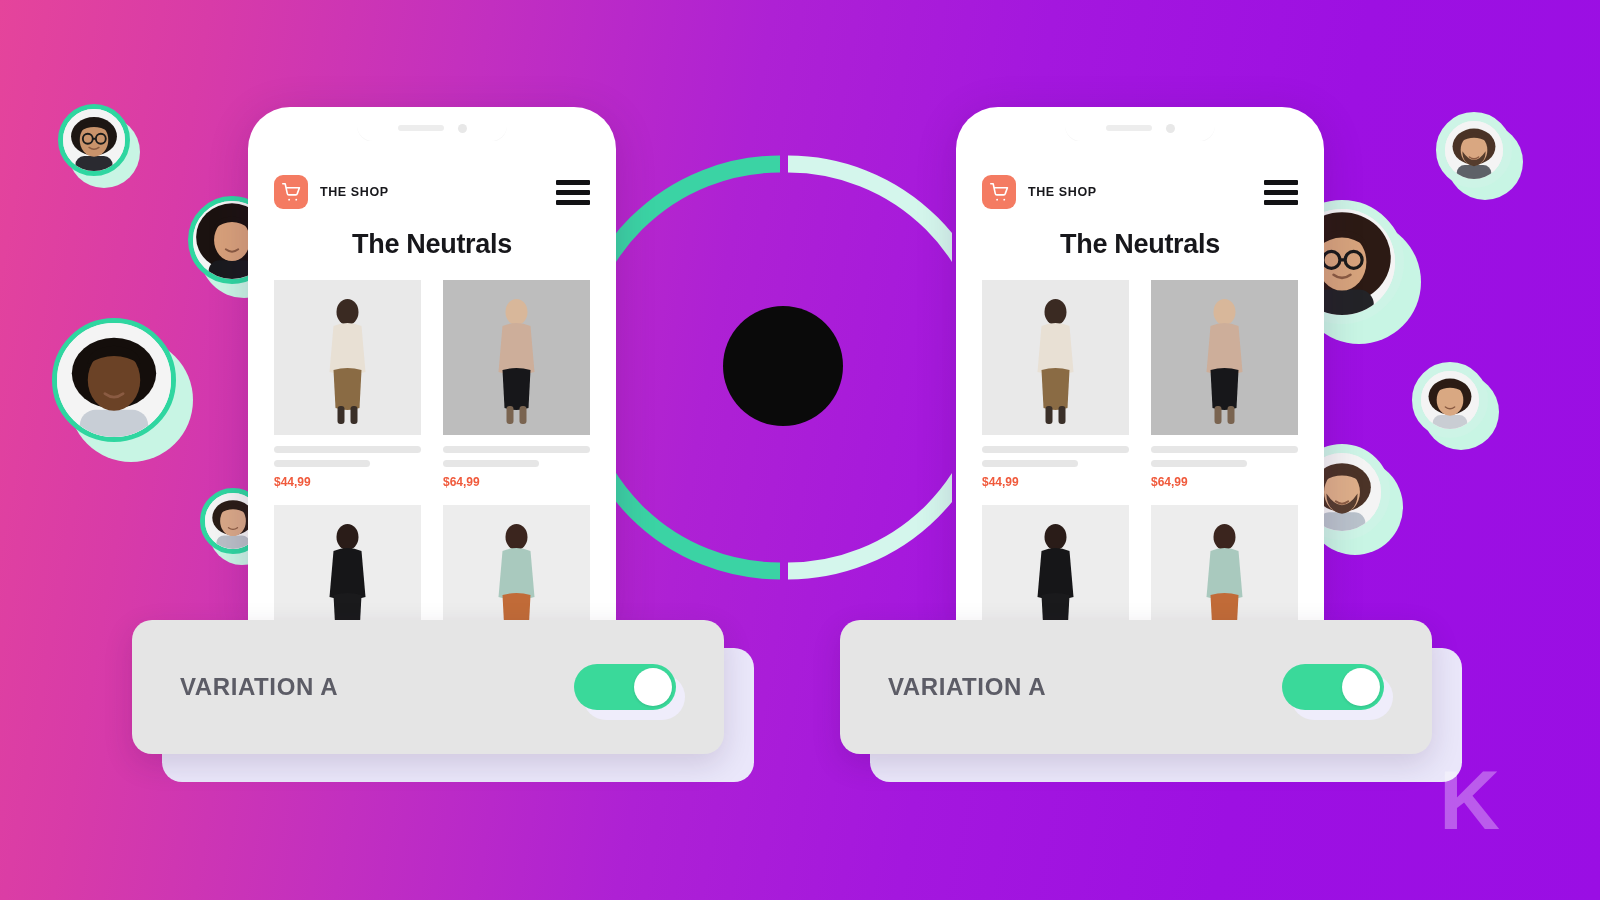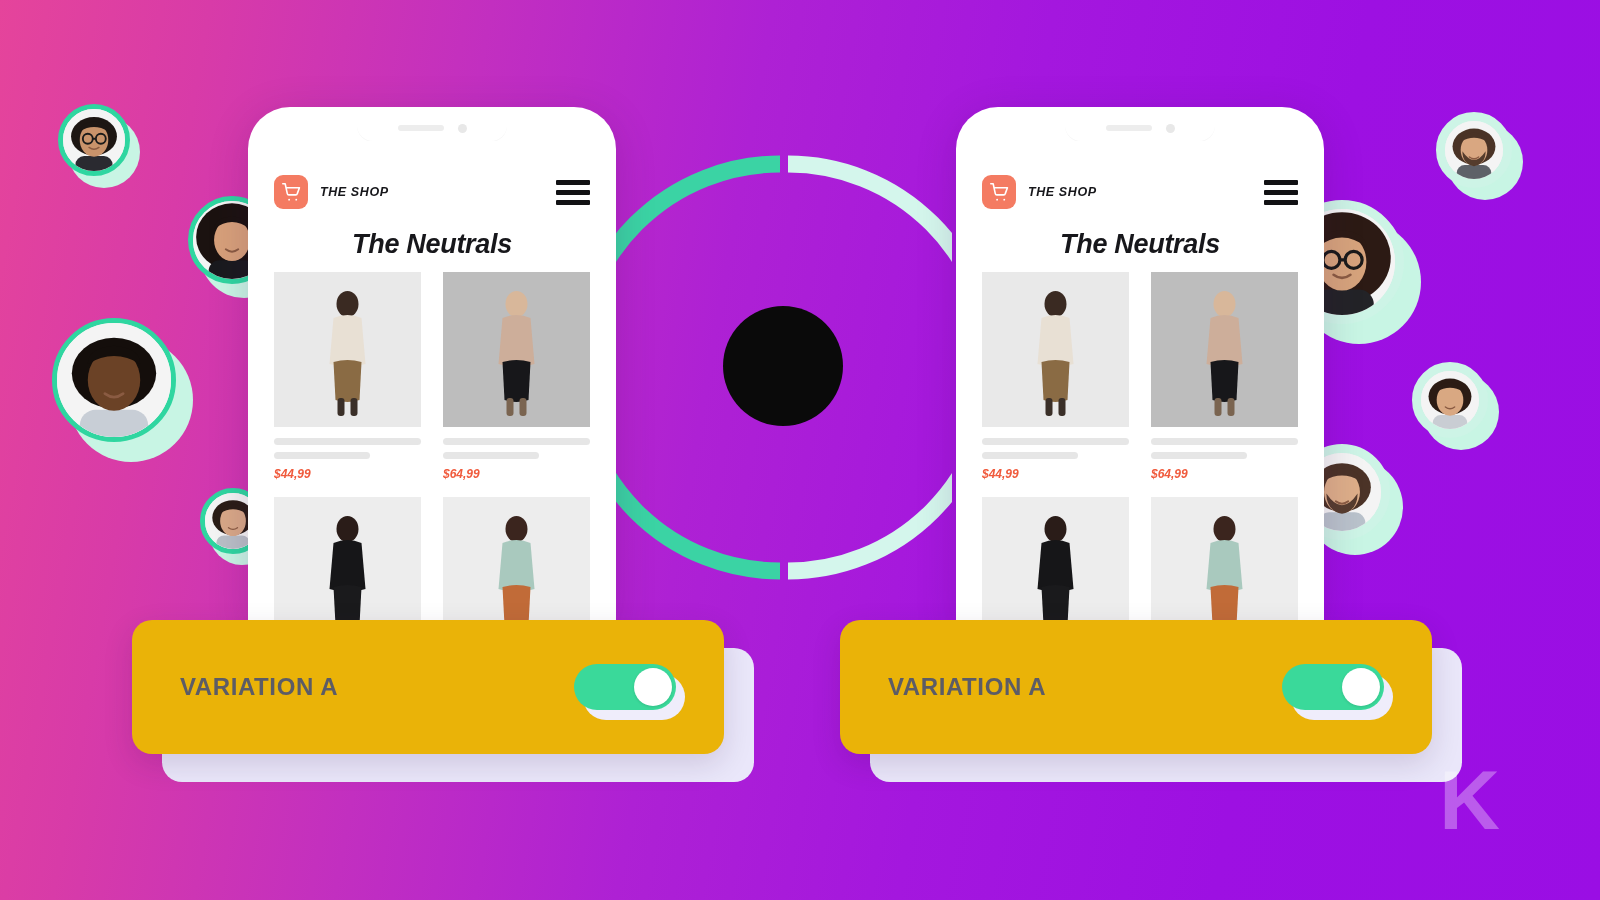--- a/index.html
+++ b/index.html
@@ -36,21 +36,21 @@
 
   
   .phone {
     position:absolute; width:368px; height:520px;
     background:#fff; border-radius:42px 42px 0 0;
     box-shadow:0 8px 40px rgba(60,0,80,.18);
     overflow:hidden;
   }
   .phone .bezel {
     position:absolute; left:8px; top:8px; right:8px; bottom:0;
-    background:#fff; border-radius:34px 34px 0 0; overflow:hidden;font-style:italic;
+    background:#fff; border-radius:34px 34px 0 0; overflow:hidden;
   }
   .notch {
     position:absolute; left:50%; transform:translateX(-50%); top:0;
     width:150px; height:26px; background:#fff;
     border-radius:0 0 16px 16px;
     display:flex; align-items:center; justify-content:center; gap:14px;
     box-shadow:0 1px 0 rgba(0,0,0,.03);
   }
   .notch .speaker { width:46px; height:6px; border-radius:3px; background:#EDEDED; }
   .notch .cam { width:9px; height:9px; border-radius:50%; background:#E8E8E8; }
@@ -64,37 +64,37 @@
   }
   .brand { font-size:12.5px; font-weight:bold; letter-spacing:.6px; color:#17171B; margin-left:12px; }
   .burger { margin-left:auto; display:flex; flex-direction:column; gap:5px; }
   .burger i { display:block; width:34px; height:5px; background:#121214; border-radius:1px; }
 
   .page-title {
     text-align:center; font-size:27px; font-weight:bold; color:#17171B;
     margin-top:20px; letter-spacing:-.3px;
   }
 
-  .grid { margin-top:12px; display:grid; grid-template-columns:1fr 1fr; gap:16px 22px; }
+  .grid { margin-top:20px; display:grid; grid-template-columns:1fr 1fr; gap:16px 22px; }
   .card .img { width:100%; height:155px; background:#E9E9E9; position:relative; overflow:hidden; }
   .card .img.dark { background:#BDBDBD; }
   .card .img.lite { background:#EDEDED; }
   .bar1 { height:7px; border-radius:4px; background:#E6E6E6; margin-top:11px; width:100%; }
   .bar2 { height:7px; border-radius:4px; background:#E6E6E6; margin-top:7px; width:65%; }
   .price { font-size:12px; font-weight:bold; color:#F05A3C; margin-top:8px; }
 
   
   .vcard-stack { position:absolute; }
   .vcard-back {
     position:absolute; left:30px; top:28px; width:100%; height:100%;
     background:#EAE7FA; border-radius:20px;
   }
   .vcard {
     position:absolute; left:0; top:0; width:100%; height:100%;
-    background:#eab308; border-radius:20px;
+    background:#e5e5e5; border-radius:20px;
     box-shadow:0 10px 30px rgba(40,0,60,.14);
     display:flex; align-items:center; padding:5px 48px;
   }
   .vlabel { font-size:24px; font-weight:bold; letter-spacing:.6px; color:#5C5C66; }
   .toggle-wrap { margin-left:auto; position:relative; }
   .toggle-shadow {
     position:absolute; left:9px; top:10px; width:102px; height:46px;
     border-radius:23px; background:#EFEDFB;
   }
   .toggle {

